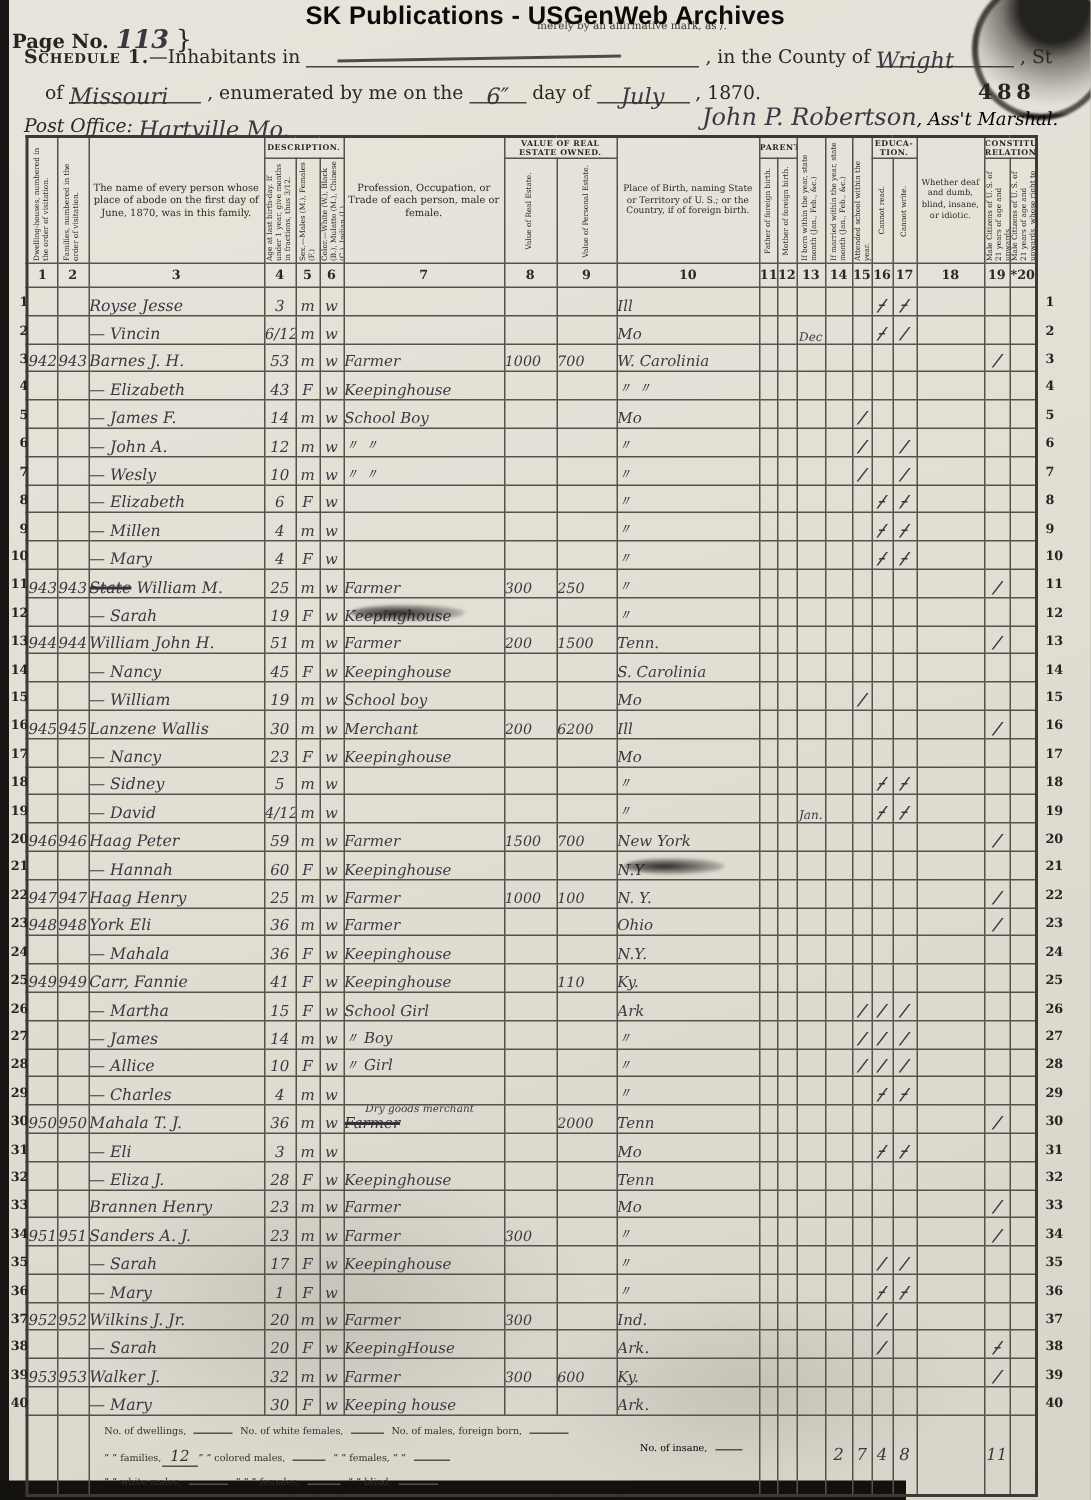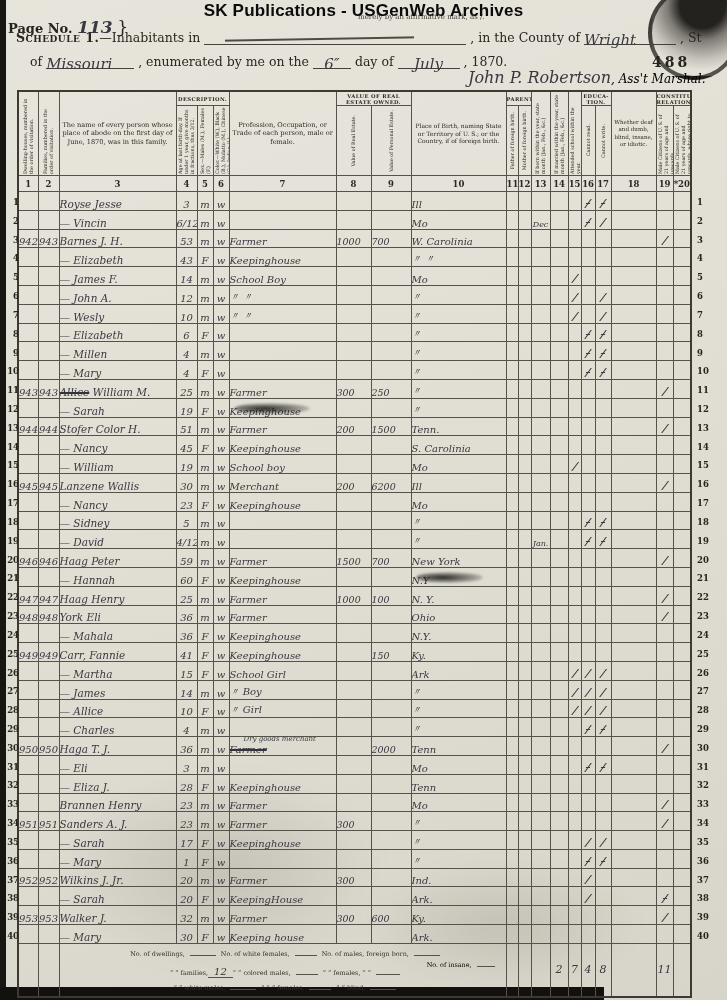--- a/index.html
+++ b/index.html
@@ -108,20 +108,24 @@
   <div class="hdrline" style="left:30px;top:54px;">
     <span>of</span>
     <span class="blank" style="width:88px;"><span class="hw big">Missouri</span></span>
     <span>, enumerated by me on the</span>
     <span class="blank" style="width:38px;text-align:center;"><span class="hw big">6″</span></span>
     <span>day of</span>
     <span class="blank" style="width:62px;text-align:center;"><span class="hw big">July</span></span>
     <span>, 1870.</span>
   </div>
   <div class="sheetno">488</div>
+  <div class="hdrline" style="left:16px;top:76px;">
+    <span style="font-style:italic;">Post Office:</span>
+    <span class="blank" style="width:190px;"><span class="hw big">Hartville Mo.</span></span>
+  </div>
   <div class="marshal">
     <span class="hw">John P. Robertson</span><span style="font-style:italic;">, Ass't Marshal.</span>
   </div>
 
   <table id="census">
     <colgroup>
       <col style="width:20px">
         <col style="width:21px">
         <col style="width:117px">
         <col style="width:21px">
@@ -444,21 +448,21 @@
           <td class="mk"></td>
           <td class="mk"><span class="xmk">/</span></td>
           <td class="mk"><span class="xmk">/</span></td>
           <td class="mk"></td>
           <td class="mk"></td>
           <td class="mk"></td>
         </tr>
         <tr>
           <td class="ctr">943</td>
           <td class="ctr">943</td>
-          <td class="name"><s class="struckw">Allice</s> William M.</td>
+          <td class="name"><s class="struckw">State</s> William M.</td>
           <td class="ctr">25</td>
           <td class="ctr">m</td>
           <td class="ctr">w</td>
           <td class="occ">Farmer</td>
           <td class="val">300</td>
           <td class="val">250</td>
           <td class="bp">〃</td>
           <td class="mk"></td>
           <td class="mk"></td>
           <td class="mo"></td>
@@ -488,21 +492,21 @@
           <td class="mk"></td>
           <td class="mk"></td>
           <td class="mk"></td>
           <td class="mk"></td>
           <td class="mk"></td>
           <td class="mk"></td>
         </tr>
         <tr>
           <td class="ctr">944</td>
           <td class="ctr">944</td>
-          <td class="name">Stofer Color H.</td>
+          <td class="name">William John H.</td>
           <td class="ctr">51</td>
           <td class="ctr">m</td>
           <td class="ctr">w</td>
           <td class="occ">Farmer</td>
           <td class="val">200</td>
           <td class="val">1500</td>
           <td class="bp">Tenn.</td>
           <td class="mk"></td>
           <td class="mk"></td>
           <td class="mo"></td>
@@ -758,21 +762,21 @@
         </tr>
         <tr>
           <td class="ctr">949</td>
           <td class="ctr">949</td>
           <td class="name">Carr, Fannie</td>
           <td class="ctr">41</td>
           <td class="ctr">F</td>
           <td class="ctr">w</td>
           <td class="occ">Keepinghouse</td>
           <td class="val"></td>
-          <td class="val">150</td>
+          <td class="val">110</td>
           <td class="bp">Ky.</td>
           <td class="mk"></td>
           <td class="mk"></td>
           <td class="mo"></td>
           <td class="mo"></td>
           <td class="mk"></td>
           <td class="mk"></td>
           <td class="mk"></td>
           <td class="mk"></td>
           <td class="mk"></td>
@@ -862,21 +866,21 @@
           <td class="mk"></td>
           <td class="mk"><span class="xmk">/</span></td>
           <td class="mk"><span class="xmk">/</span></td>
           <td class="mk"></td>
           <td class="mk"></td>
           <td class="mk"></td>
         </tr>
         <tr>
           <td class="ctr">950</td>
           <td class="ctr">950</td>
-          <td class="name">Haga T. J.</td>
+          <td class="name">Mahala T. J.</td>
           <td class="ctr">36</td>
           <td class="ctr">m</td>
           <td class="ctr">w</td>
           <td class="occ"><span class="occ-note">Dry goods merchant</span><s class="struckw">Farmer</s></td>
           <td class="val"></td>
           <td class="val">2000</td>
           <td class="bp">Tenn</td>
           <td class="mk"></td>
           <td class="mk"></td>
           <td class="mo"></td>
@@ -1106,21 +1110,21 @@
           <td class="mk"></td>
           <td class="mk"></td>
           <td class="mk"></td>
           <td class="mk"></td>
         </tr>
       </tbody>
     <tfoot>
       <tr class="footrow">
         <td></td>
         <td></td>
-        <td colspan="8" style="position:relative;text-align:center;">
+        <td colspan="8" style="position:relative;">
           <div class="footer-lines">
             <div><span>No. of dwellings,</span><span class="fblank" style="width:26px"></span><span>No. of white females,</span><span class="fblank" style="width:22px"></span><span>No. of males, foreign born,</span><span class="fblank" style="width:26px"></span></div>
             <div><span>”  ” families,</span><span class="hw12">12</span><span>”  ” colored males,</span><span class="fblank" style="width:22px"></span><span>”  ” females,  ”  ”</span><span class="fblank" style="width:24px"></span></div>
             <div><span>”  ” white males,</span><span class="fblank" style="width:26px"></span><span>”  ”  ”  females,</span><span class="fblank" style="width:22px"></span><span>”  ” blind,</span><span class="fblank" style="width:26px"></span></div>
           </div>
           <div class="insane"><span>No. of insane,</span><span class="fblank" style="width:18px"></span></div>
         </td>
         <td></td>
         <td></td>
         <td></td>

